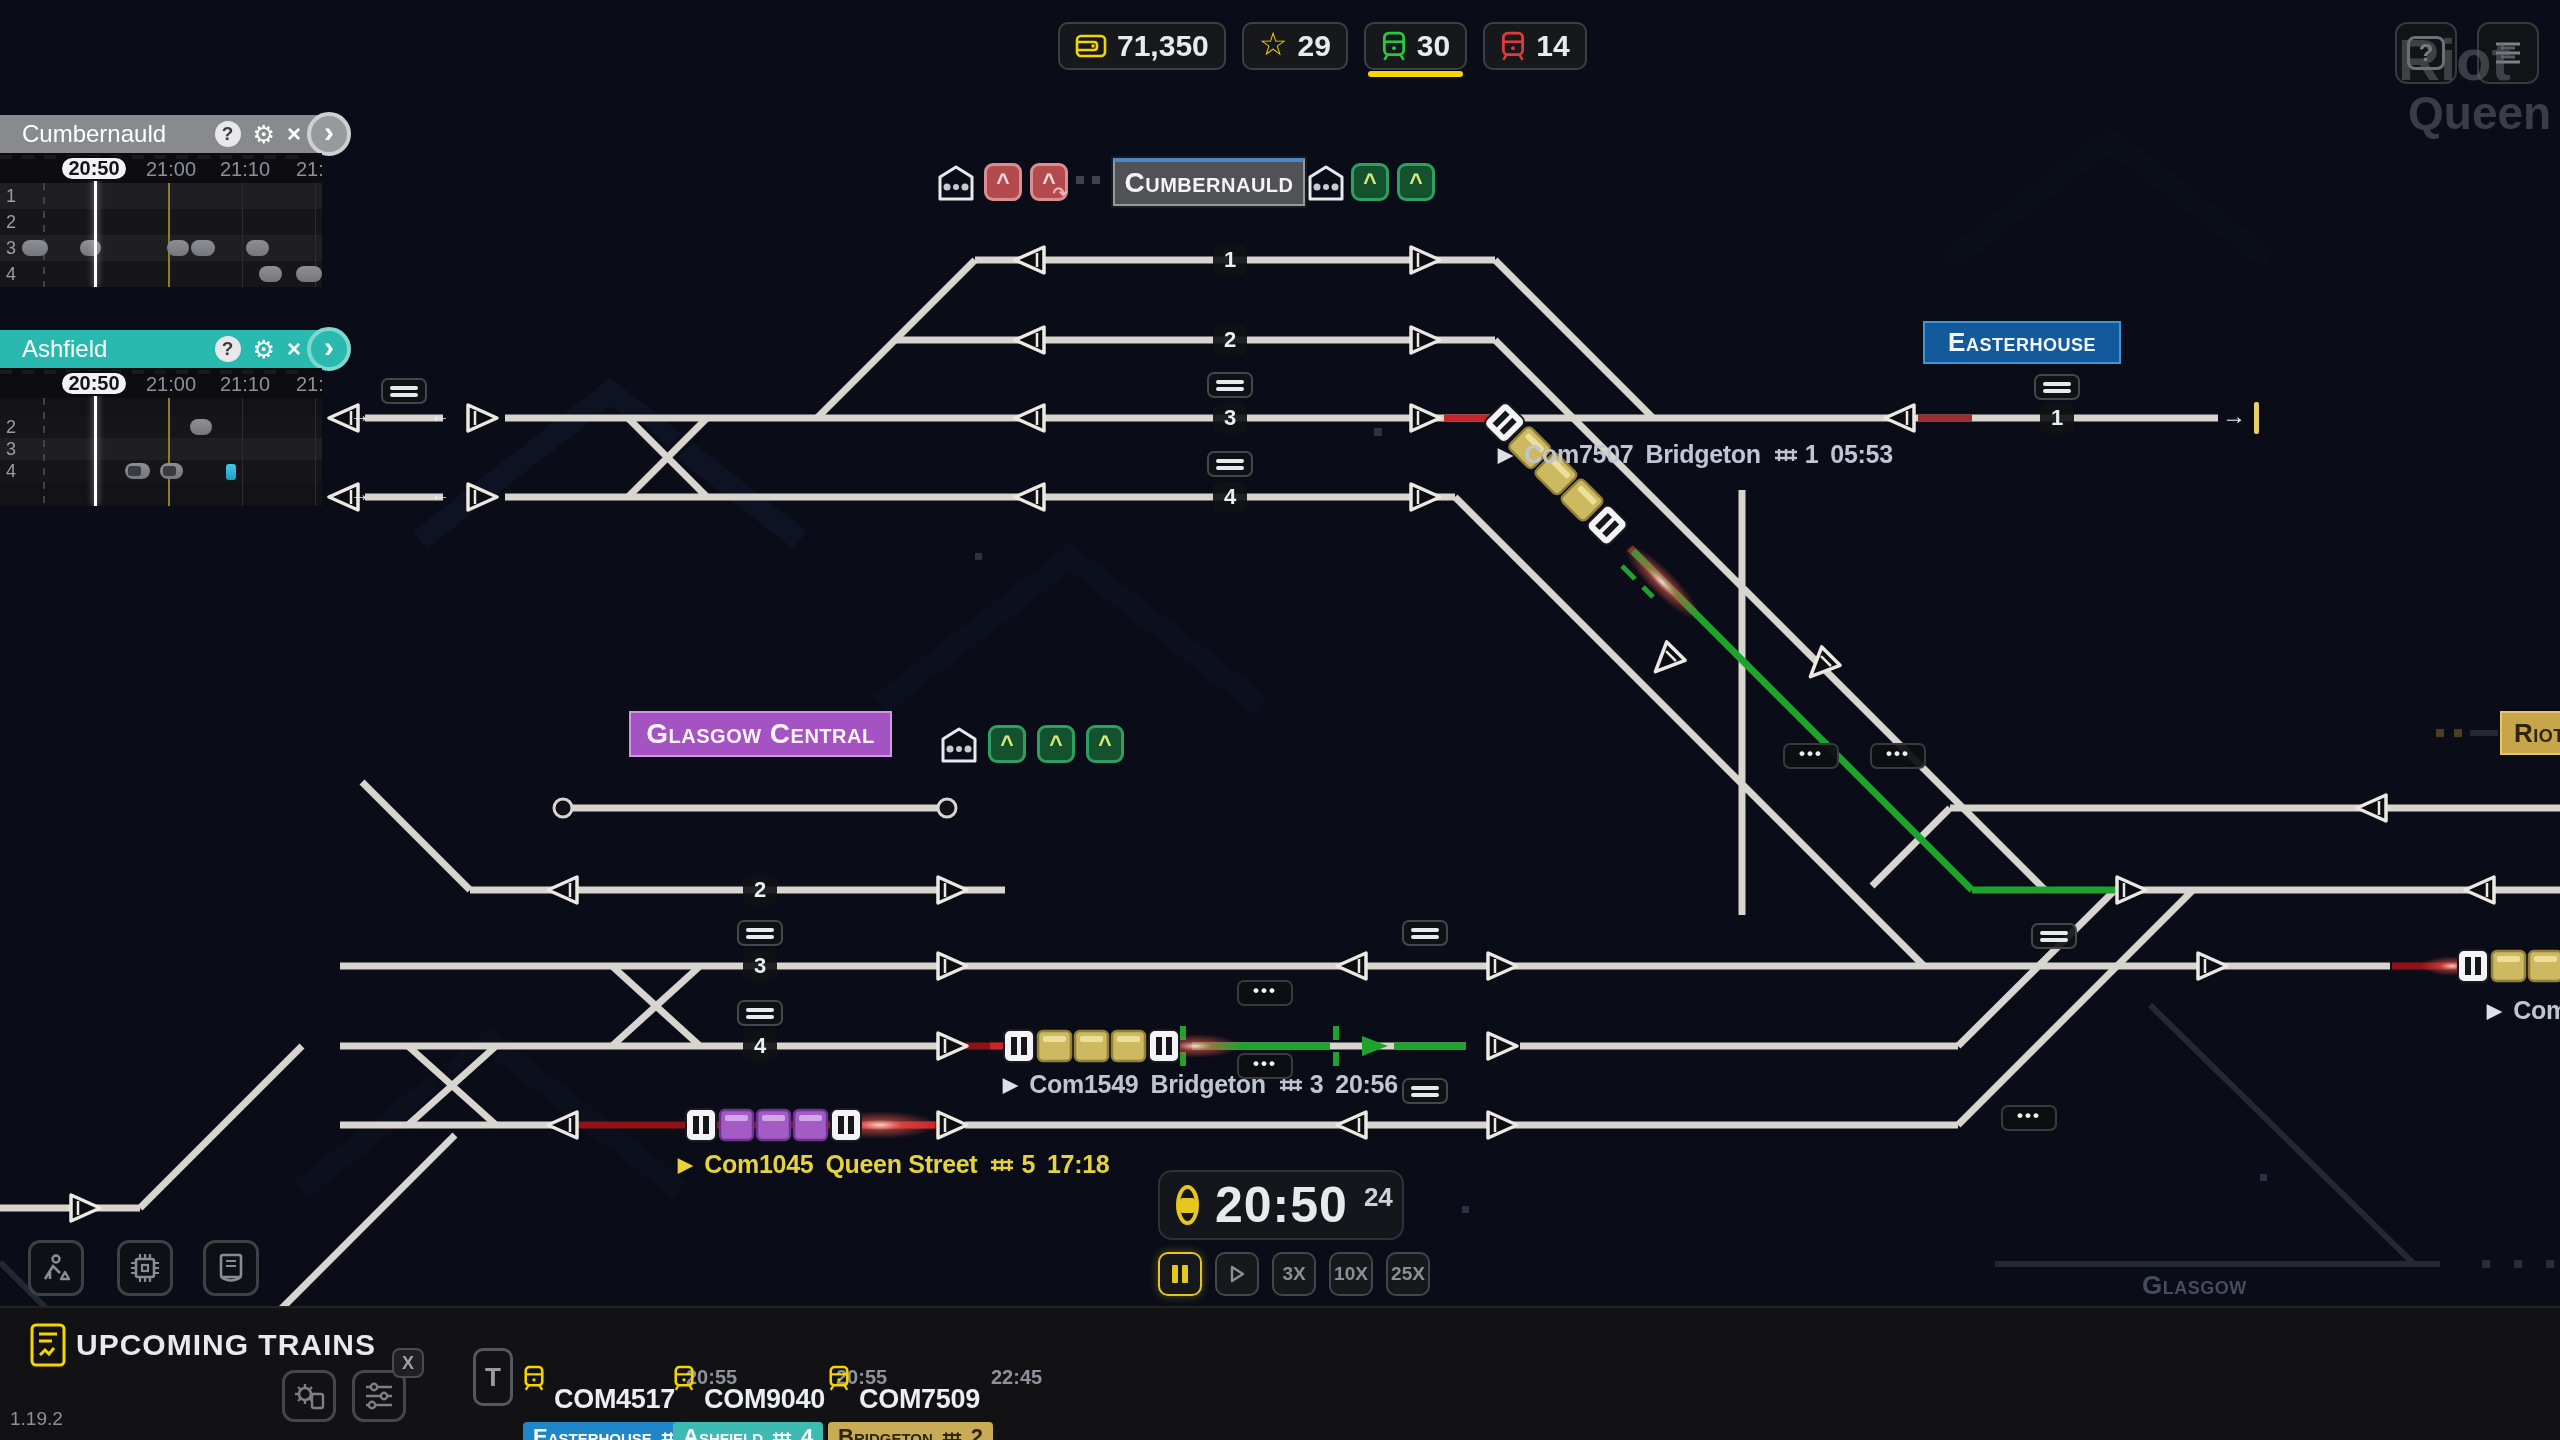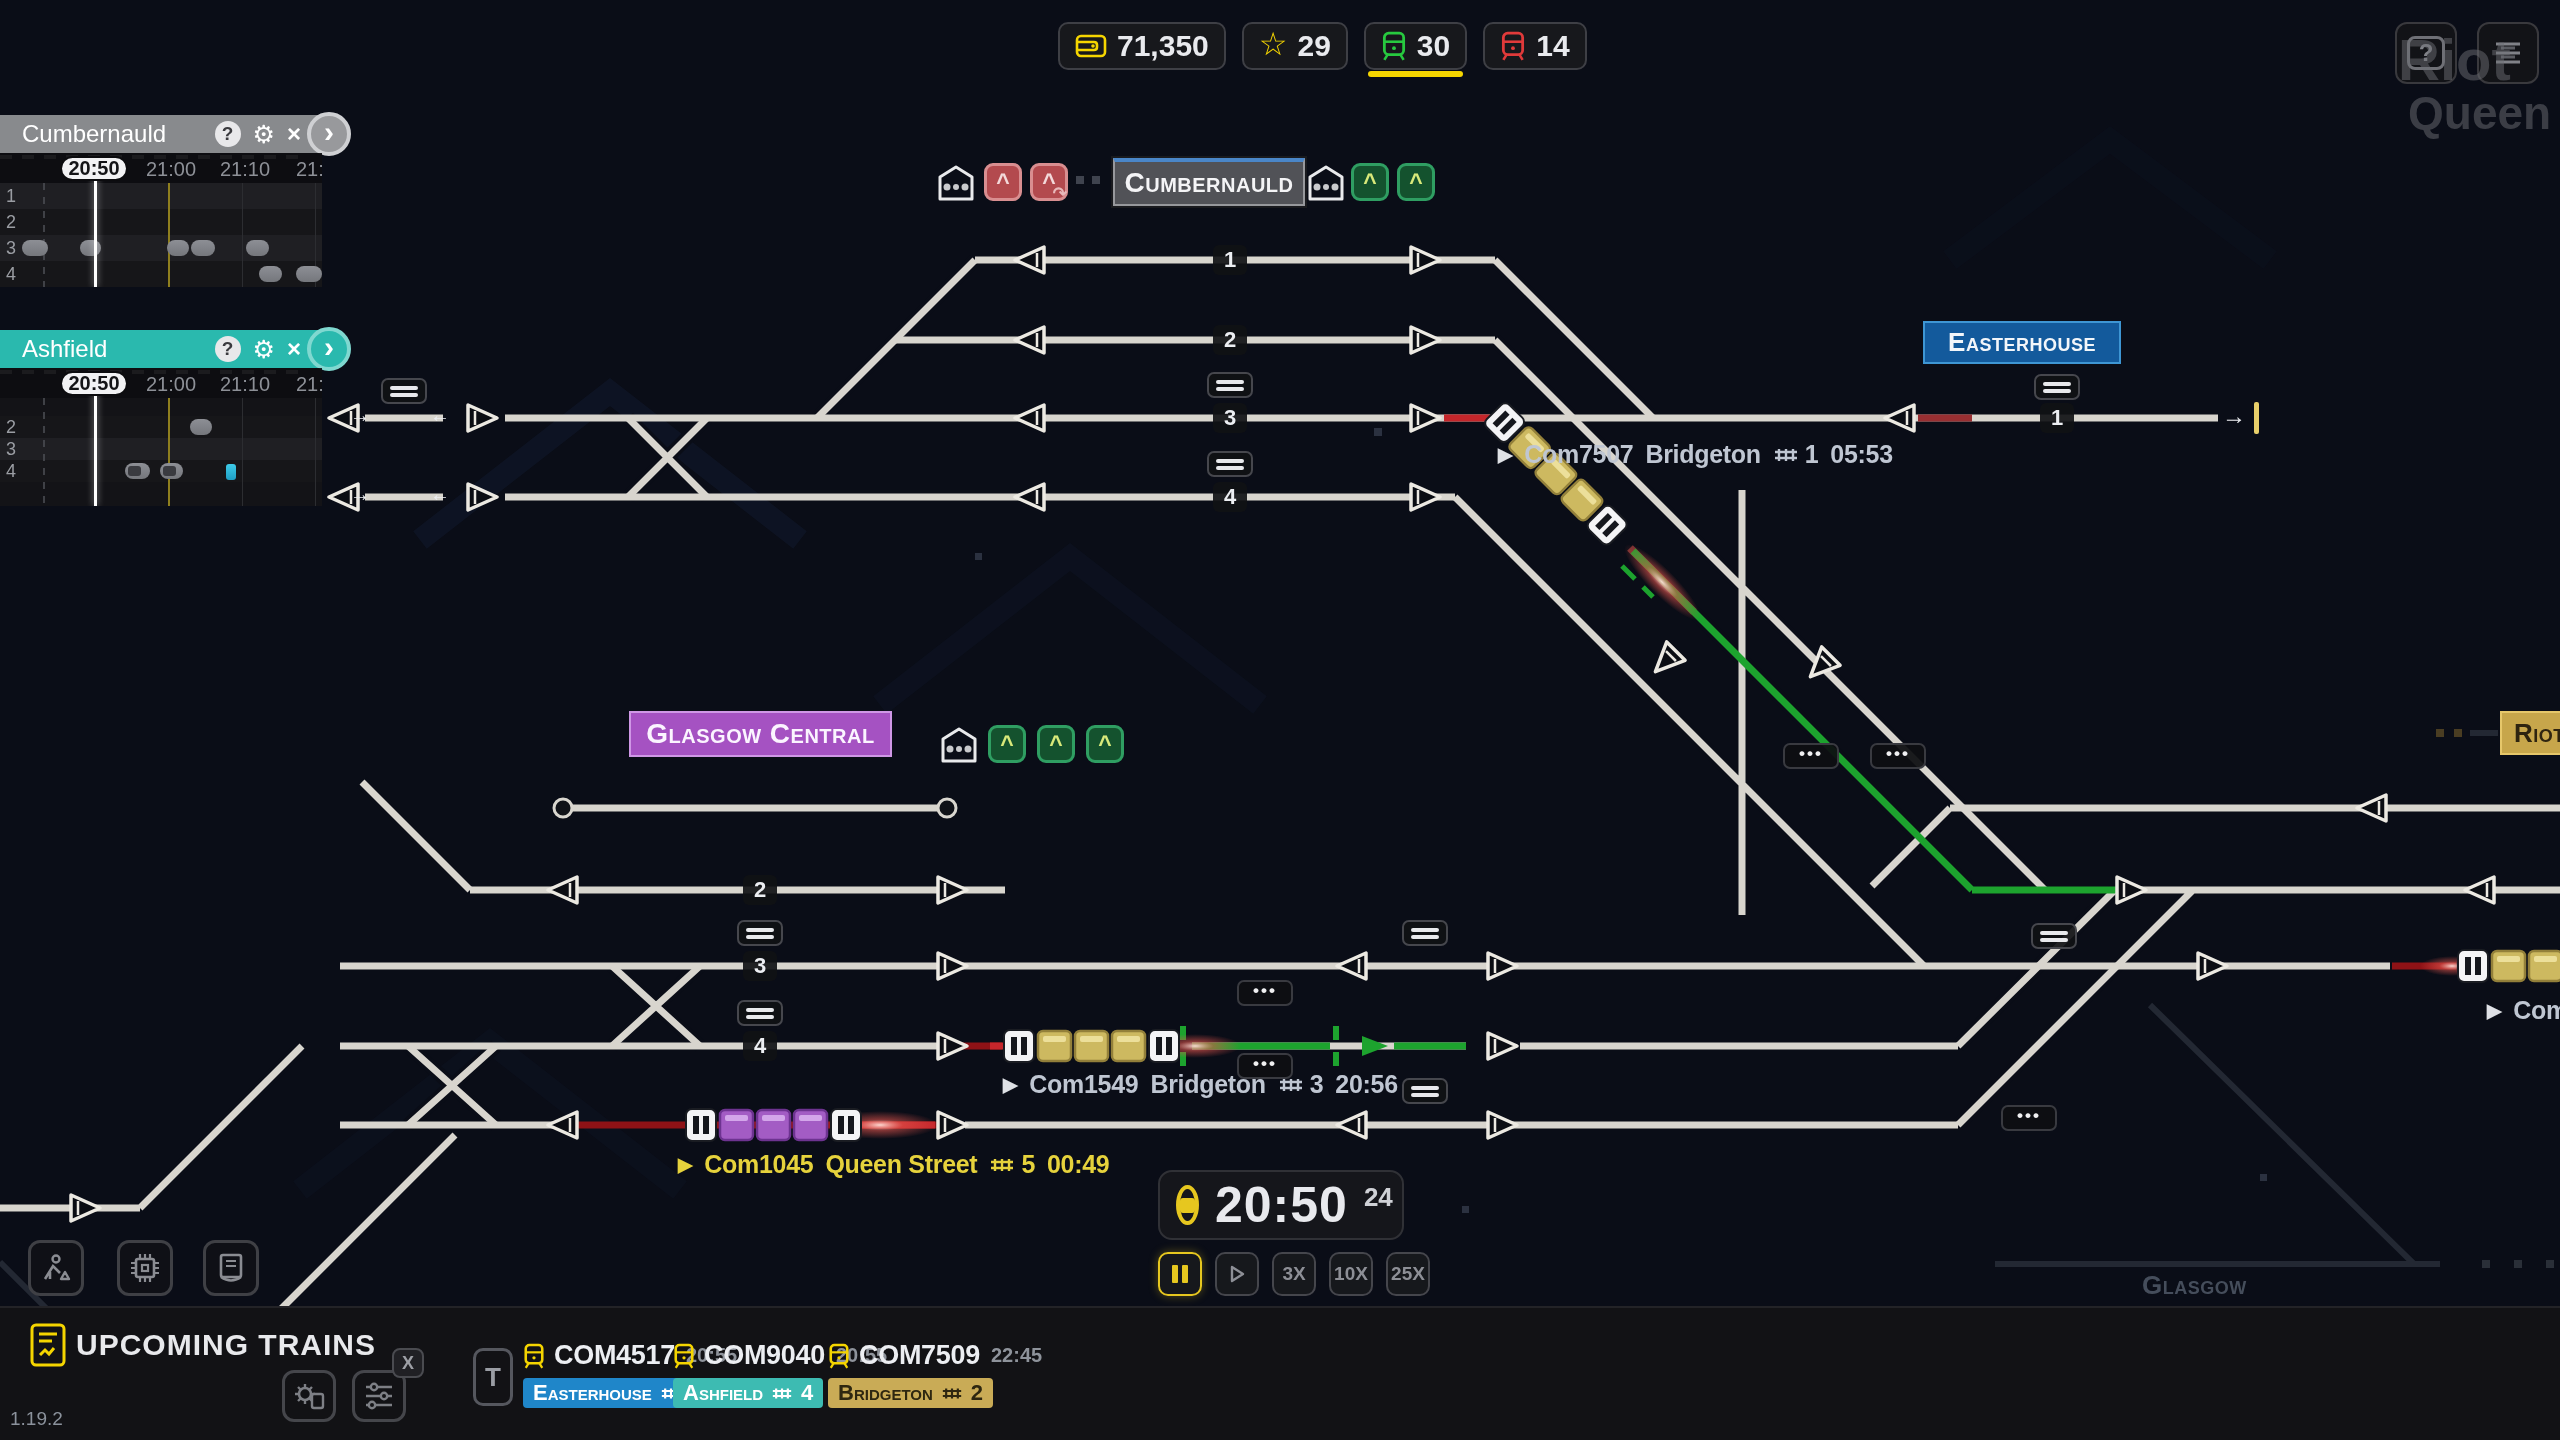--- a/index.html
+++ b/index.html
@@ -124,21 +124,21 @@
   .iconbtn{position:absolute;width:54px;height:52px;border:3px solid #45464b;border-radius:12px;
         color:#7d7f85;display:flex;align-items:center;justify-content:center;box-sizing:border-box;}
   .xbadge{position:absolute;left:392px;top:40px;width:32px;height:30px;background:#202024;border:2px solid #4a4b50;
         border-radius:8px;color:#9ea0a6;font-size:18px;font-weight:bold;display:flex;align-items:center;
         justify-content:center;box-sizing:border-box;z-index:2;}
   .tbtn{position:absolute;left:473px;top:40px;width:40px;height:58px;border:3px solid #55575e;border-radius:10px;
         color:#9a9da4;font-size:26px;font-weight:bold;display:flex;align-items:center;justify-content:center;
         box-sizing:border-box;}
   .entry{position:absolute;top:32px;}
   .erow1{display:flex;align-items:center;gap:9px;}
-  .eid{font-size:27px;font-weight:bold;color:#eceef2;letter-spacing:-.3px;}
+  .eid{font-size:27px;font-weight:bold;color:#eceef2;letter-spacing:-.3px;margin-top:44px;}
   .etime{font-size:20px;color:#8e939b;font-weight:bold;margin-left:2px;}
   .ebadge{margin-top:7px;height:30px;border-radius:4px;display:inline-flex;align-items:center;gap:8px;
         padding:0 10px;font-variant:small-caps;font-weight:bold;font-size:22px;}
   .b-blue{background:#1f86c9;color:#fff;}
   .b-teal{background:#3dbbb2;color:#fff;}
   .b-gold{background:#c9ab56;color:#2e2710;}
   .mapbtn{position:absolute;width:56px;height:56px;border:3px solid #3f4045;border-radius:12px;
         background:rgba(18,19,22,.6);color:#8a8c92;display:flex;align-items:center;justify-content:center;
         z-index:20;box-sizing:border-box;}
 </style>
@@ -452,21 +452,21 @@
   <div class="tlabel yellow" style="left:678px;top:1150px;">
     <span class="tplay">▶</span>
     <span>Com1045</span>
     <span>Queen Street</span>
     <span class="tplat">
       <svg width="26" height="18" viewBox="0 0 26 18">
         <path d="M2,6 H24 M2,12 H24 M6,3 V15 M13,3 V15 M20,3 V15" stroke="currentColor" stroke-width="2.4" fill="none"></path>
         </svg>
       <span>5</span>
     </span>
-    <span>00:49</span>
+    <span>17:18</span>
   </div>
   <div class="tlabel" style="left:2487px;top:996px;">
     <span class="tplay">▶</span>
     <span>Com3</span>
   </div>
 
   <div class="hud">
     <div class="pill">
       <svg width="32" height="26" viewBox="0 0 32 26">
         <rect x="2" y="3" width="28" height="20" rx="4" fill="none" stroke="#f5d500" stroke-width="2.6"></rect>

